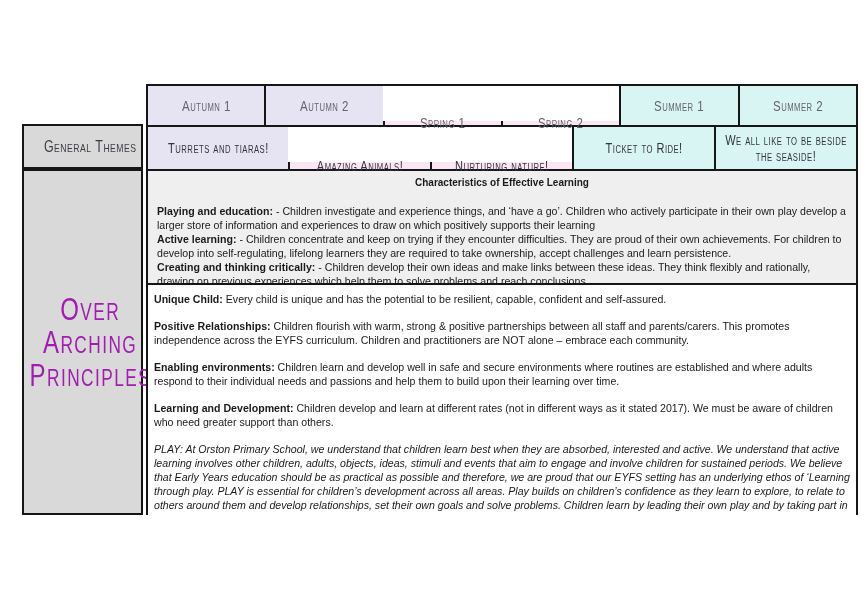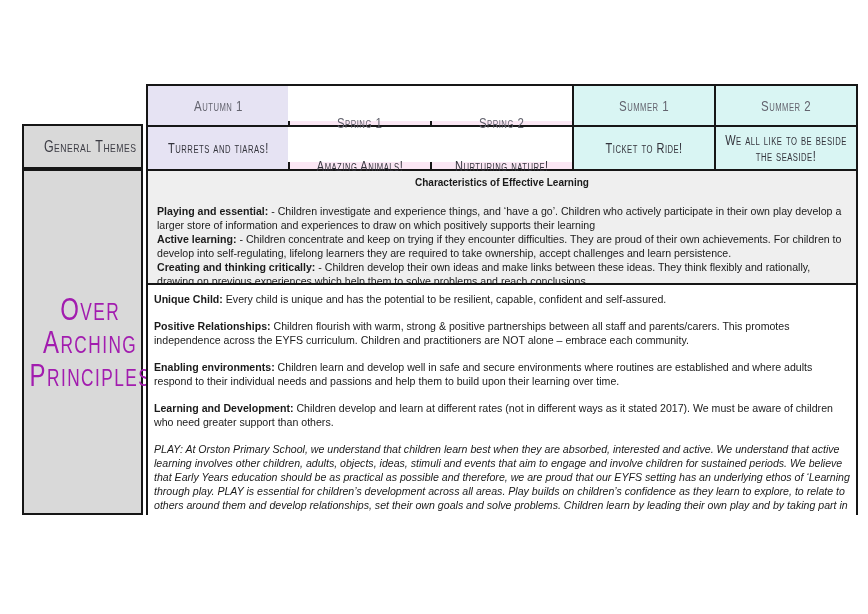--- a/index.html
+++ b/index.html
@@ -61,20 +61,23 @@
       <div class="hw-inner">Principles</div>
     </div>
   </div>
 
   <div class="main">
 
     <div class="row row-seasons">
       <div class="cell bg-autumn hw season-label">
         <span class="hw-inner">Autumn 1</span>
       </div>
+      <div class="cell bg-autumn hw season-label">
+        <span class="hw-inner">Autumn 2</span>
+      </div>
       <div class="cell bg-spring hw season-label">
         <span class="hw-inner">Spring 1</span>
       </div>
       <div class="cell bg-spring hw season-label">
         <span class="hw-inner">Spring 2</span>
       </div>
       <div class="cell bg-summer hw season-label">
         <span class="hw-inner">Summer 1</span>
       </div>
       <div class="cell bg-summer hw season-label">
@@ -95,21 +98,21 @@
       <div class="cell bg-summer hw theme-label">
         <span class="hw-inner">Ticket to Ride!</span>
       </div>
       <div class="cell bg-summer hw theme-label">
         <span class="hw-inner">We all like to be beside the seaside!</span>
       </div>
     </div>
 
     <div class="box box-char">
       <p class="char-title">Characteristics of Effective Learning</p>
-      <p class="char-item"><strong>Playing and essential:</strong><span> - Children investigate and experience things, and ‘have a go’. Children who actively participate in their own play develop a larger store of information and experiences to draw on which positively supports their learning</span></p>
+      <p class="char-item"><strong>Playing and education:</strong><span> - Children investigate and experience things, and ‘have a go’. Children who actively participate in their own play develop a larger store of information and experiences to draw on which positively supports their learning</span></p>
       <p class="char-item"><strong>Active learning:</strong><span> - Children concentrate and keep on trying if they encounter difficulties. They are proud of their own achievements. For children to develop into self-regulating, lifelong learners they are required to take ownership, accept challenges and learn persistence.</span></p>
       <p class="char-item"><strong>Creating and thinking critically:</strong><span> - Children develop their own ideas and make links between these ideas. They think flexibly and rationally, drawing on previous experiences which help them to solve problems and reach conclusions.</span></p>
     </div>
 
     <div class="box box-white">
       <p class="statement"><strong>Unique Child:</strong><span> Every child is unique and has the potential to be resilient, capable, confident and self-assured.</span></p>
       <p class="statement"><strong>Positive Relationships:</strong><span> Children flourish with warm, strong &amp; positive partnerships between all staff and parents/carers. This promotes independence across the EYFS curriculum. Children and practitioners are NOT alone – embrace each community.</span></p>
       <p class="statement"><strong>Enabling environments:</strong><span> Children learn and develop well in safe and secure environments where routines are established and where adults respond to their individual needs and passions and help them to build upon their learning over time.</span></p>
       <p class="statement"><strong>Learning and Development:</strong><span> Children develop and learn at different rates (not in different ways as it stated 2017). We must be aware of children who need greater support than others.</span></p>
       <p class="play">PLAY: At Orston Primary School, we understand that children learn best when they are absorbed, interested and active.  We understand that active learning involves other children, adults, objects, ideas, stimuli and events that aim to engage and involve children for sustained periods. We believe that Early Years education should be as practical as possible and therefore, we are proud that our EYFS setting has an underlying ethos of ‘Learning through play. PLAY is essential for children’s development across all areas. Play builds on children’s confidence as they learn to explore, to relate to others around them and develop relationships, set their own goals and solve problems. Children learn by leading their own play and by taking part in play which is guided by adults.’. EYFS Team.</p>

